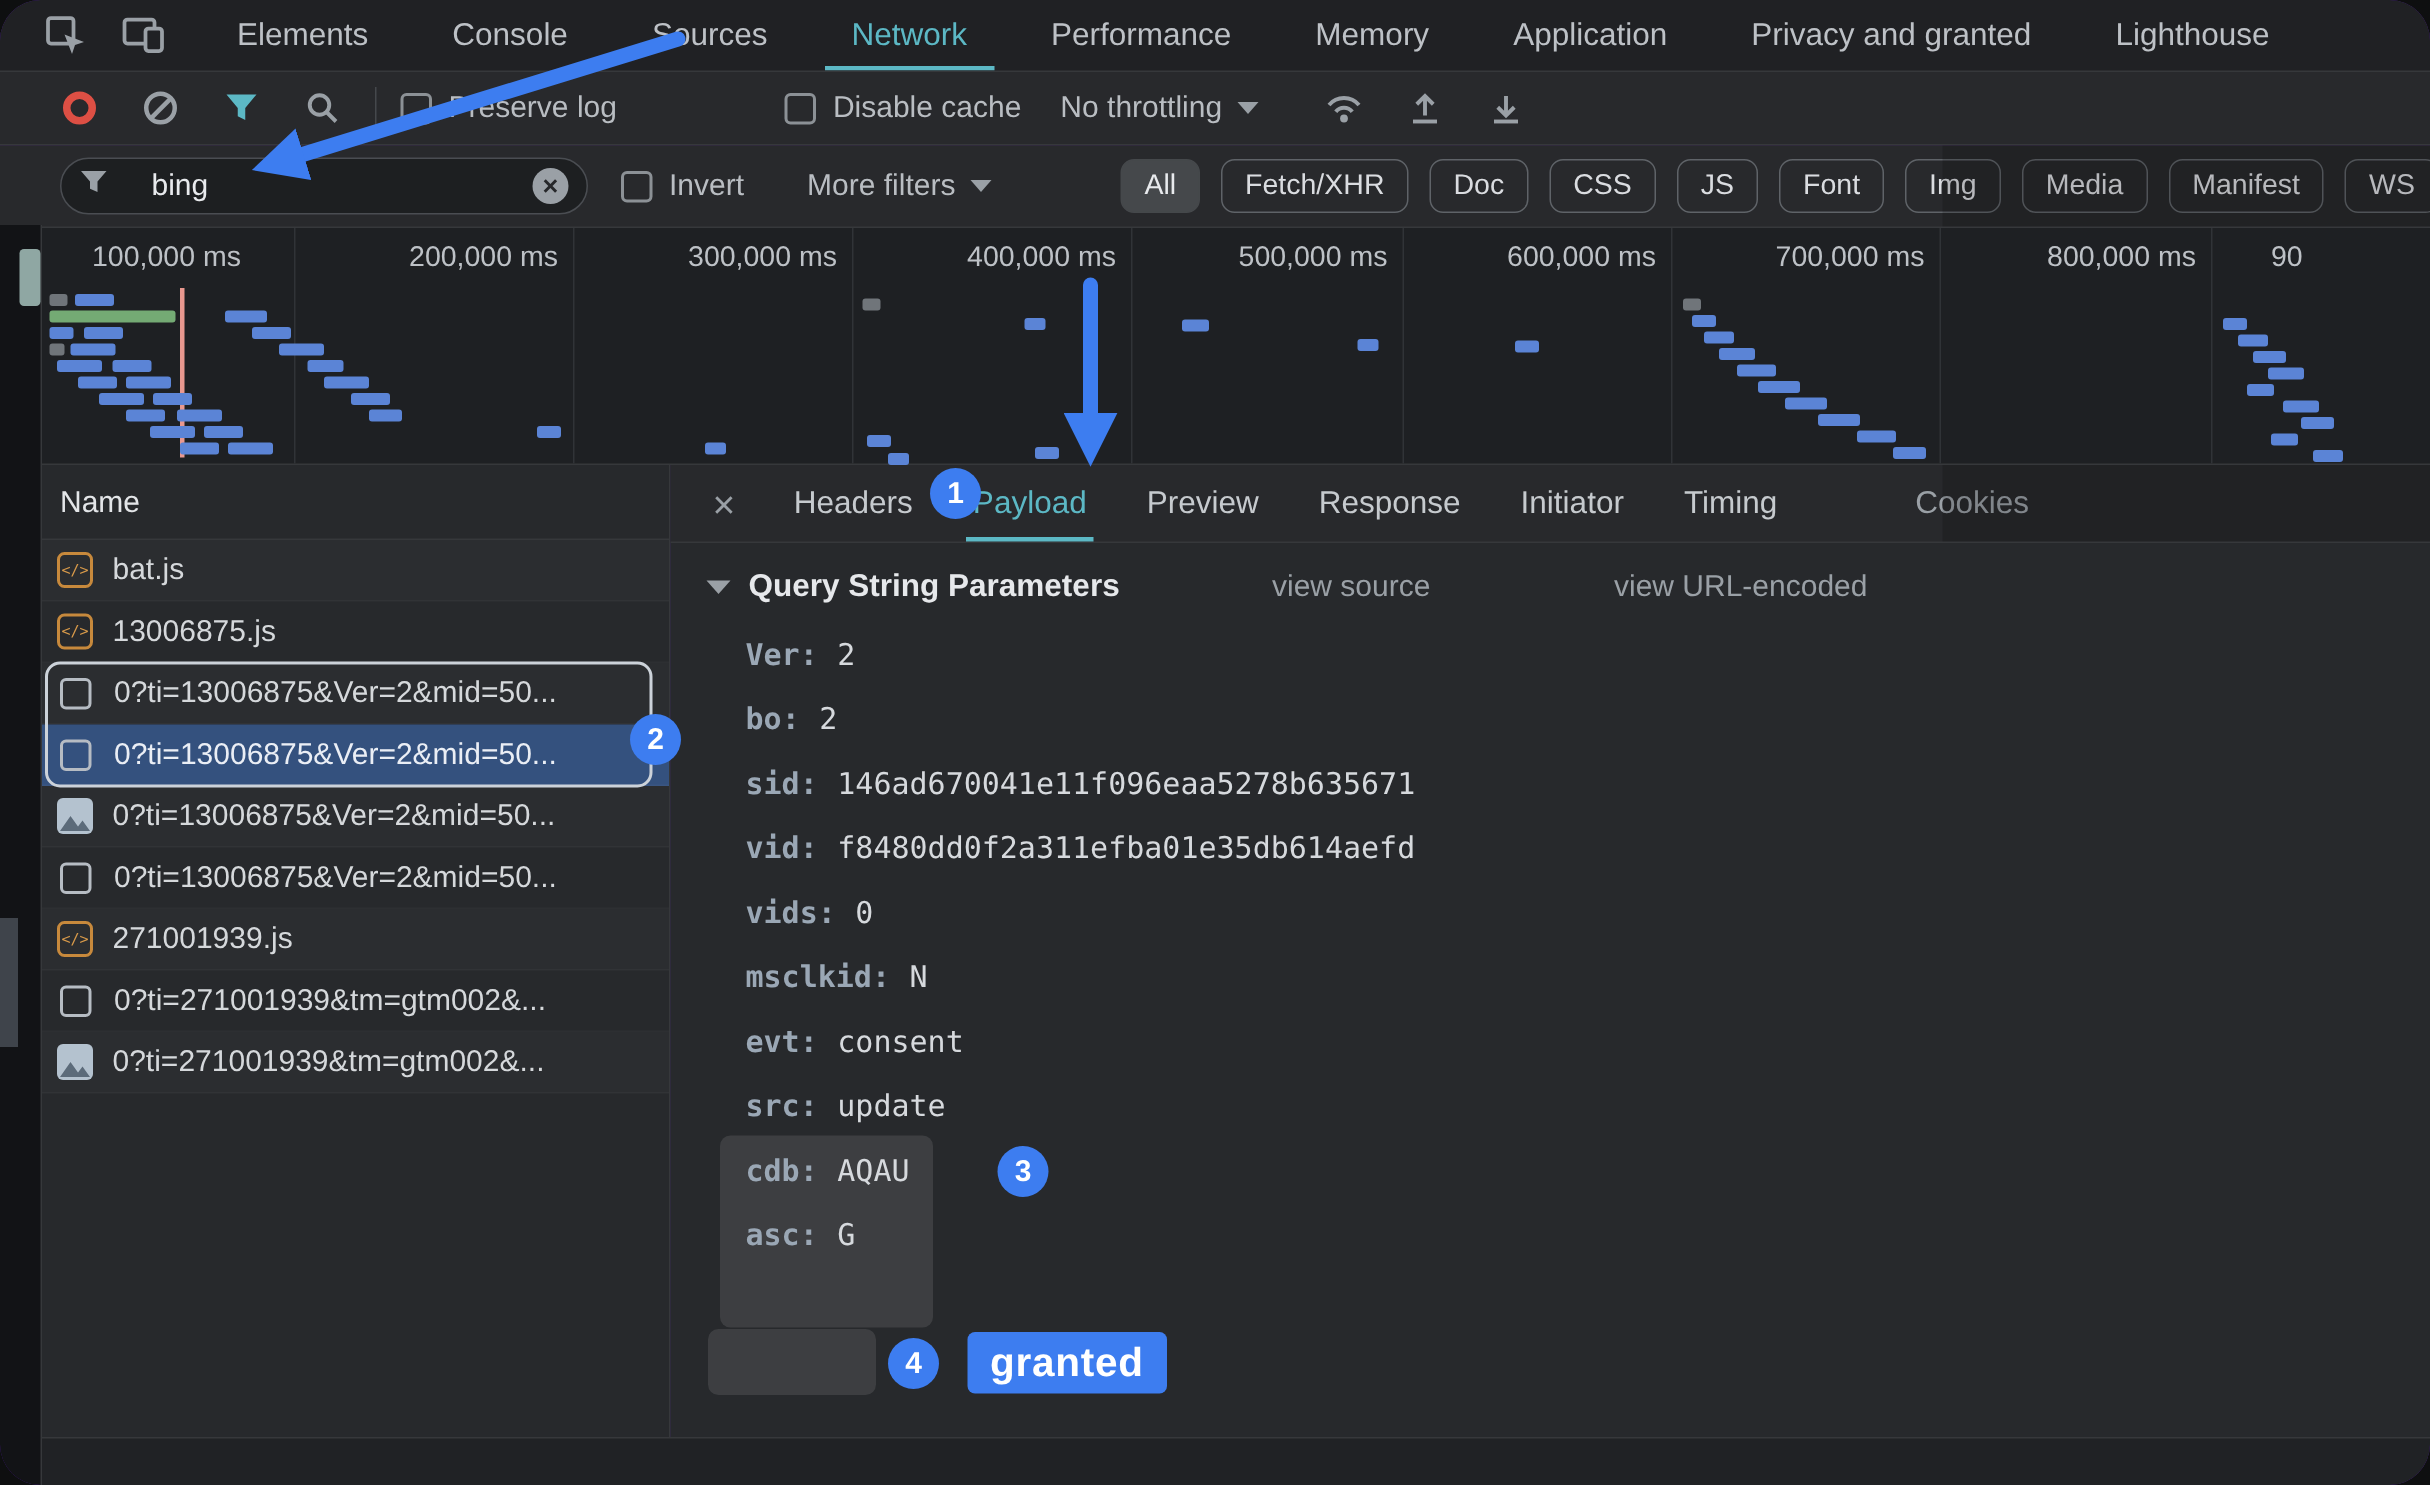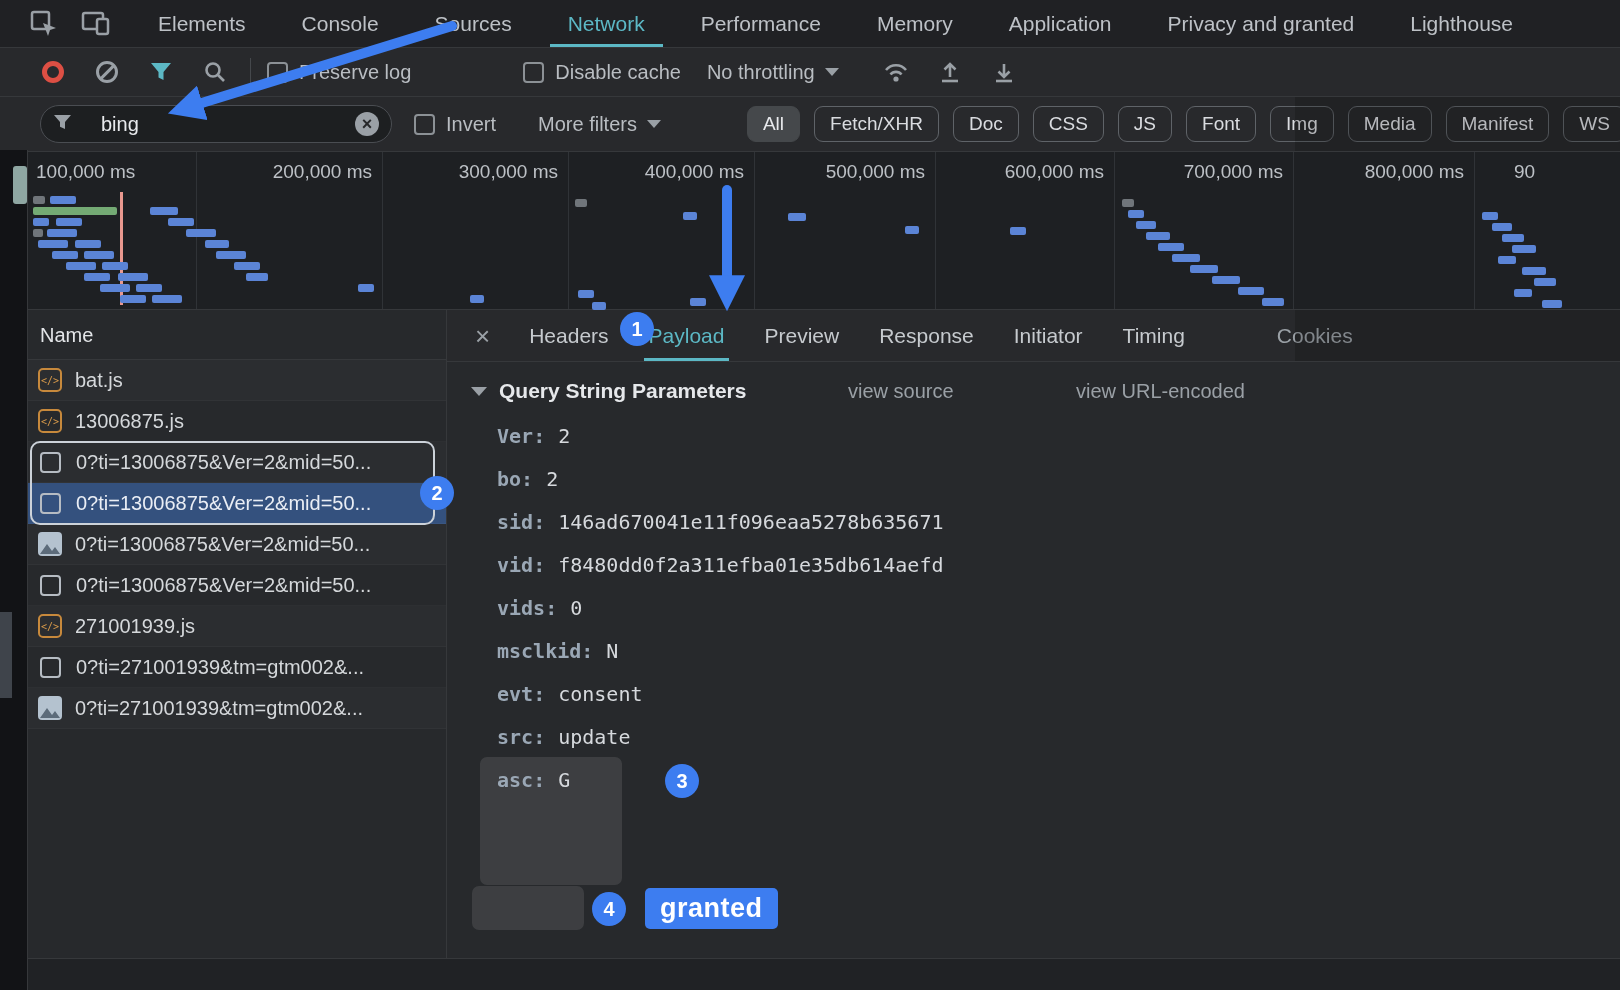--- a/index.html
+++ b/index.html
@@ -1,17 +1,17 @@
 <!DOCTYPE html>
 <html><head>
 <meta charset="utf-8">
 <style>
   html,body{margin:0;padding:0;background:#0e0f10;}
   #app{position:relative;width:1620px;height:990px;background:#4c1d95;overflow:hidden;
-       font-family:"Liberation Sans",sans-serif;color:#c0c4c9;-webkit-font-smoothing:antialiased;}
+       font-family:"Liberation Sans",sans-serif;color:#c0c4c9;border-radius:27px;-webkit-font-smoothing:antialiased;}
   *,*::before,*::after{box-sizing:border-box;}
 
   
   .tabbar{position:absolute;top:0;left:0;right:0;height:48px;background:#202124;
           border-bottom:1px solid #36383b;display:flex;align-items:center;}
   .winicons{display:flex;align-items:center;gap:12px;padding:0 14px 0 24px;}
   .tbtn{width:40px;height:36px;display:flex;align-items:center;justify-content:center;}
   .tabs{display:flex;height:100%;flex:1;overflow:hidden;}
   .tab{display:flex;align-items:center;padding:0 28px;font-size:21px;color:#bdc1c6;
        position:relative;white-space:nowrap;cursor:default;}
@@ -238,21 +238,21 @@
   <div class="overview">
     <div class="gridline" style="left:196px"></div>
     <div class="gridline" style="left:382px"></div>
     <div class="gridline" style="left:568px"></div>
     <div class="gridline" style="left:754px"></div>
     <div class="gridline" style="left:935px"></div>
     <div class="gridline" style="left:1114px"></div>
     <div class="gridline" style="left:1293px"></div>
     <div class="gridline" style="left:1474px"></div>
 
-    <div class="tick" style="left:36px;width:150px;text-align:left">100,000 ms</div>
+    <div class="tick" style="left:36px;width:150px;text-align:center">100,000 ms</div>
     <div class="tick" style="left:222px;width:150px;text-align:right">200,000 ms</div>
     <div class="tick" style="left:408px;width:150px;text-align:right">300,000 ms</div>
     <div class="tick" style="left:594px;width:150px;text-align:right">400,000 ms</div>
     <div class="tick" style="left:775px;width:150px;text-align:right">500,000 ms</div>
     <div class="tick" style="left:954px;width:150px;text-align:right">600,000 ms</div>
     <div class="tick" style="left:1133px;width:150px;text-align:right">700,000 ms</div>
     <div class="tick" style="left:1314px;width:150px;text-align:right">800,000 ms</div>
     <div class="tick" style="left:1514px;width:100px;text-align:left">90</div>
 
     <div class="loadline" style="left:120px"></div>
@@ -387,20 +387,21 @@
       <div class="hlB"></div>
       <div class="params">
         <div class="param"><span class="pkey">Ver</span><span class="pval">2</span></div>
         <div class="param"><span class="pkey">bo</span><span class="pval">2</span></div>
         <div class="param"><span class="pkey">sid</span><span class="pval">146ad670041e11f096eaa5278b635671</span></div>
         <div class="param"><span class="pkey">vid</span><span class="pval">f8480dd0f2a311efba01e35db614aefd</span></div>
         <div class="param"><span class="pkey">vids</span><span class="pval">0</span></div>
         <div class="param"><span class="pkey">msclkid</span><span class="pval">N</span></div>
         <div class="param"><span class="pkey">evt</span><span class="pval">consent</span></div>
         <div class="param"><span class="pkey">src</span><span class="pval">update</span></div>
+        <div class="param"><span class="pkey">cdb</span><span class="pval">AQAU</span></div>
         <div class="param"><span class="pkey">asc</span><span class="pval">G</span></div>
       </div>
     </div>
   </section>
 
   <div class="footer"></div>
 
   <svg class="arrows" width="1620" height="990">
     <defs>
       <marker id="ah" viewBox="0 0 10 10" refX="3" refY="5" markerWidth="3.6" markerHeight="3.6" orient="auto-start-reverse">

